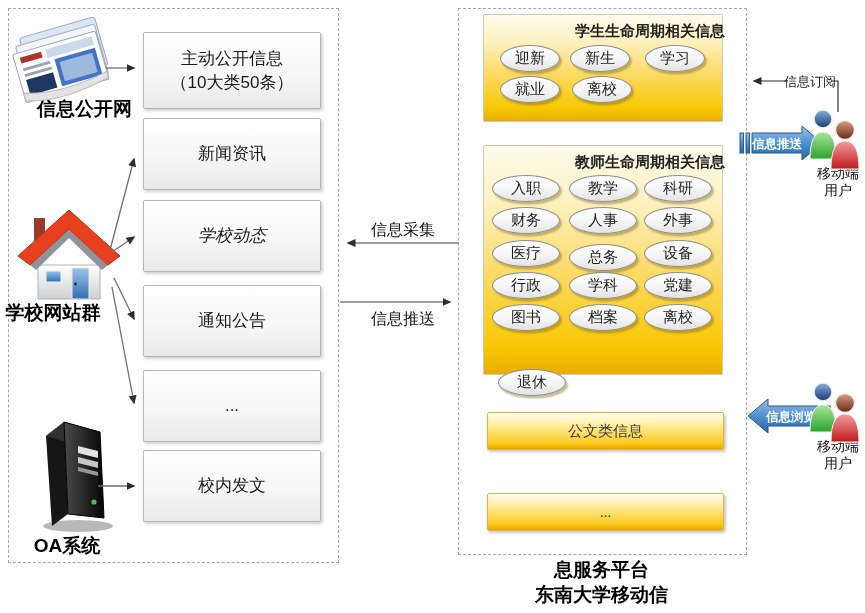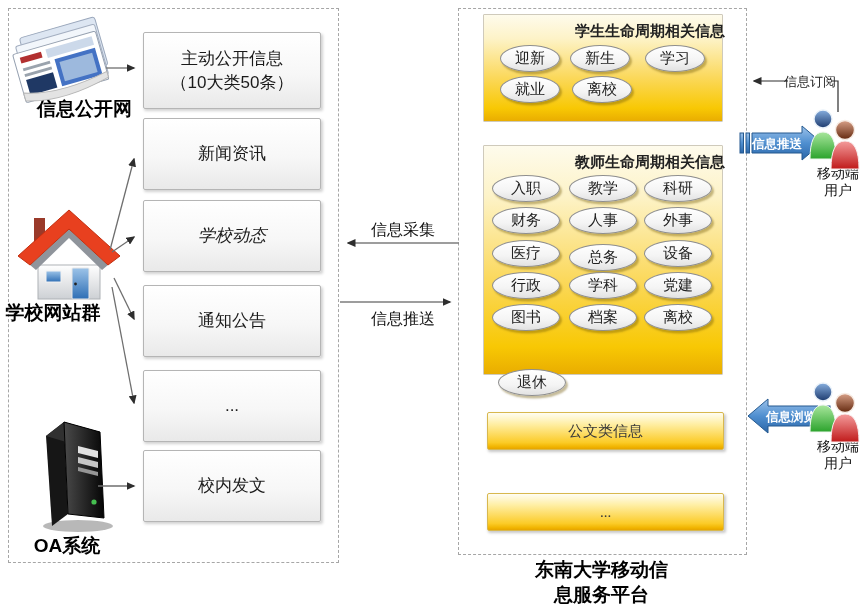--- a/index.html
+++ b/index.html
@@ -94,22 +94,22 @@
   <div class="oval" style="left:644px;top:272px;width:66px;">党建</div>
   <div class="oval" style="left:492px;top:304px;width:66px;">图书</div>
   <div class="oval" style="left:569px;top:304px;width:66px;">档案</div>
   <div class="oval" style="left:644px;top:304px;width:66px;">离校</div>
   <div class="oval" style="left:498px;top:336px;width:66px;margin-top:33px;">退休</div>
 
   <div class="ybar" style="top:412px;">公文类信息</div>
   <div class="ybar" style="top:493px;">...</div>
 
   <div class="platform-title">
+    <div>息服务平台</div>
     <div>东南大学移动信</div>
-    <div>息服务平台</div>
   </div>
 
   <div class="userlabel" style="left:802px;top:165px;">
     <div>移动端</div>
     <div>用户</div>
   </div>
   <div class="userlabel" style="left:802px;top:438px;">
     <div>移动端</div>
     <div>用户</div>
   </div>

